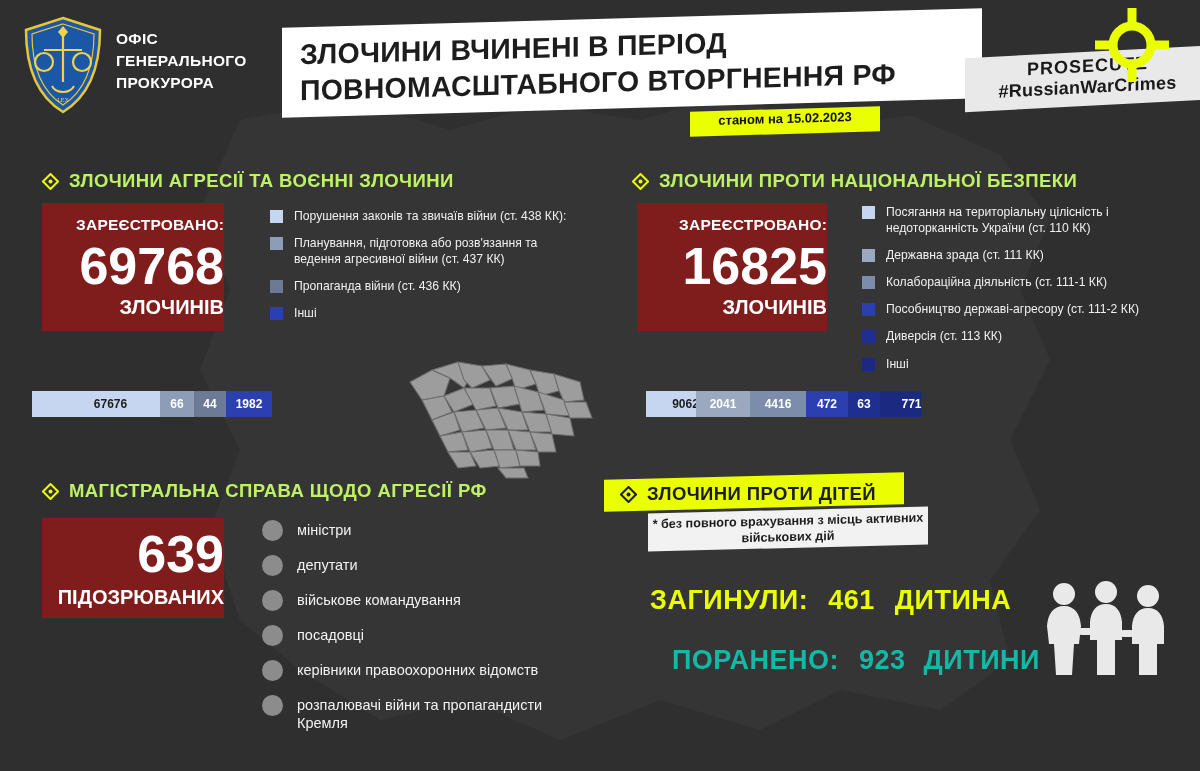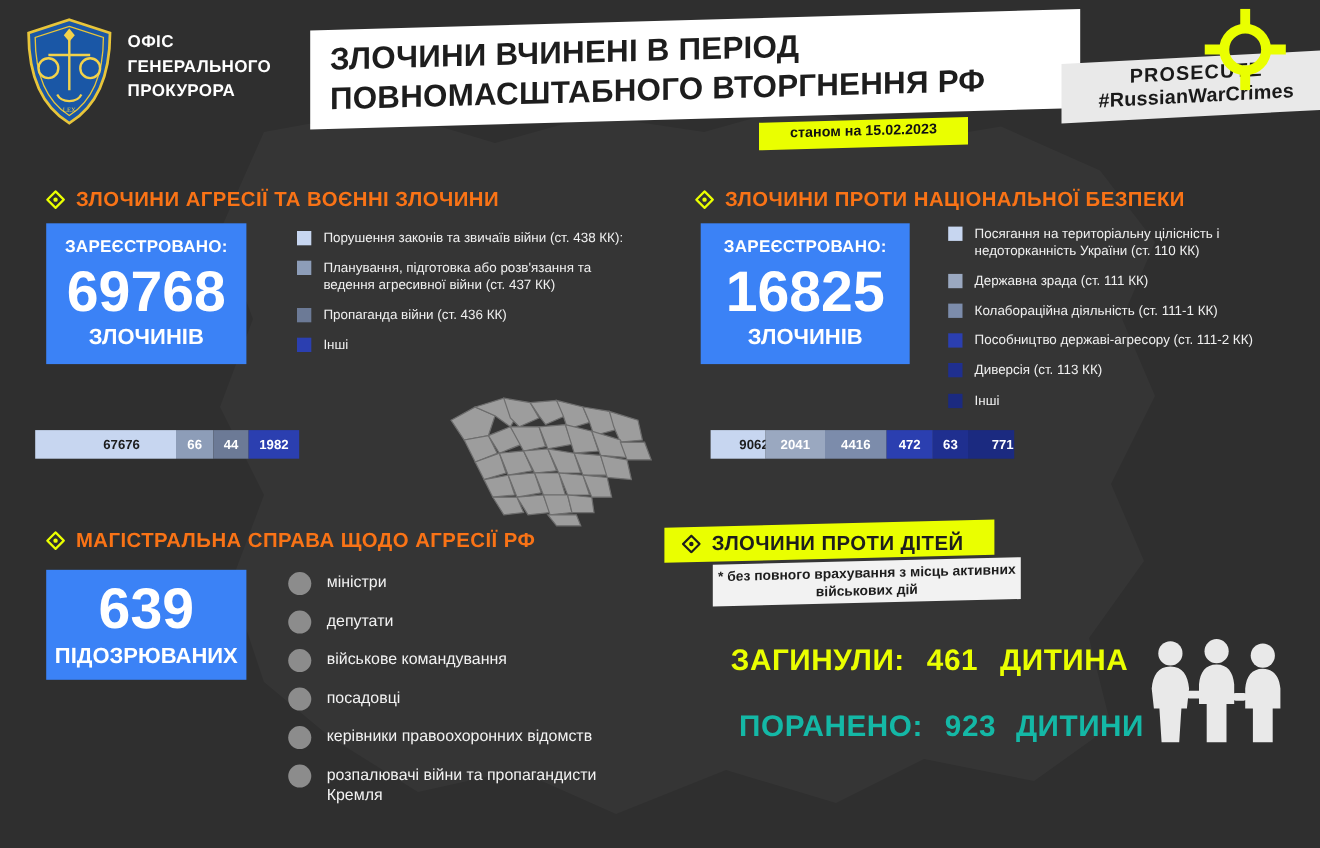--- a/index.html
+++ b/index.html
@@ -65,29 +65,29 @@
   }
   .prosecute-text .l1 { font-size: 18px; font-weight: bold; letter-spacing: 1px; }
   .prosecute-text .l2 { font-size: 18px; font-weight: bold; letter-spacing: .2px; }
   .target-icon { position: absolute; left: 1095px; top: 8px; width: 74px; height: 74px; }
 
   
   .sec-head {
     position: absolute; display: flex; align-items: center; gap: 10px;
   }
   .sec-head .label {
-    font-size: 18.5px; font-weight: bold; color: #f97316;
+    font-size: 18.5px; font-weight: bold; color: #bef264;
     text-transform: uppercase; letter-spacing: .4px; white-space: nowrap;
   }
   .sec-head.dark .label { color: #1d1d1d; }
   .diamond-icon { width: 17px; height: 17px; flex: none; }
 
   
   .card {
-    position: absolute; background: #3b82f6; text-align: center;
+    position: absolute; background: #7f1d1d; text-align: right;
     display: flex; flex-direction: column; justify-content: center;
   }
   .card .cap { font-size: 15.5px; font-weight: bold; letter-spacing: .2px; }
   .card .num { font-weight: bold; line-height: 1; }
   .card .sub { font-size: 20px; font-weight: bold; }
 
   
   .legend { position: absolute; }
   .legend .row { display: flex; align-items: flex-start; margin-bottom: 11px; }
   .legend .sw {
@@ -126,21 +126,21 @@
     position: absolute; left: 648px; top: 510px; width: 280px; height: 38px;
     background: #f2f2f2; transform: skewY(-1.4deg);
   }
   .note-text {
     position: absolute; left: 648px; top: 513px; width: 280px;
     color: #1d1d1d; font-size: 12.6px; font-weight: bold; text-align: center;
     line-height: 1.3; transform: skewY(-1.4deg);
   }
   .killed-line {
     position: absolute; left: 650px; top: 585px; width: 390px;
-    text-align: center; font-size: 27px; font-weight: bold; color: #eaff00;
+    text-align: left; font-size: 27px; font-weight: bold; color: #eaff00;
     letter-spacing: .5px;
   }
   .wounded-line {
     position: absolute; left: 650px; top: 645px; width: 390px;
     text-align: right; font-size: 27px; font-weight: bold; color: #14b8a6;
     letter-spacing: .5px;
   }
   .kids-icon { position: absolute; left: 1040px; top: 580px; width: 132px; height: 95px; }
 
   .map-center { position: absolute; left: 398px; top: 352px; width: 210px; height: 128px; }

